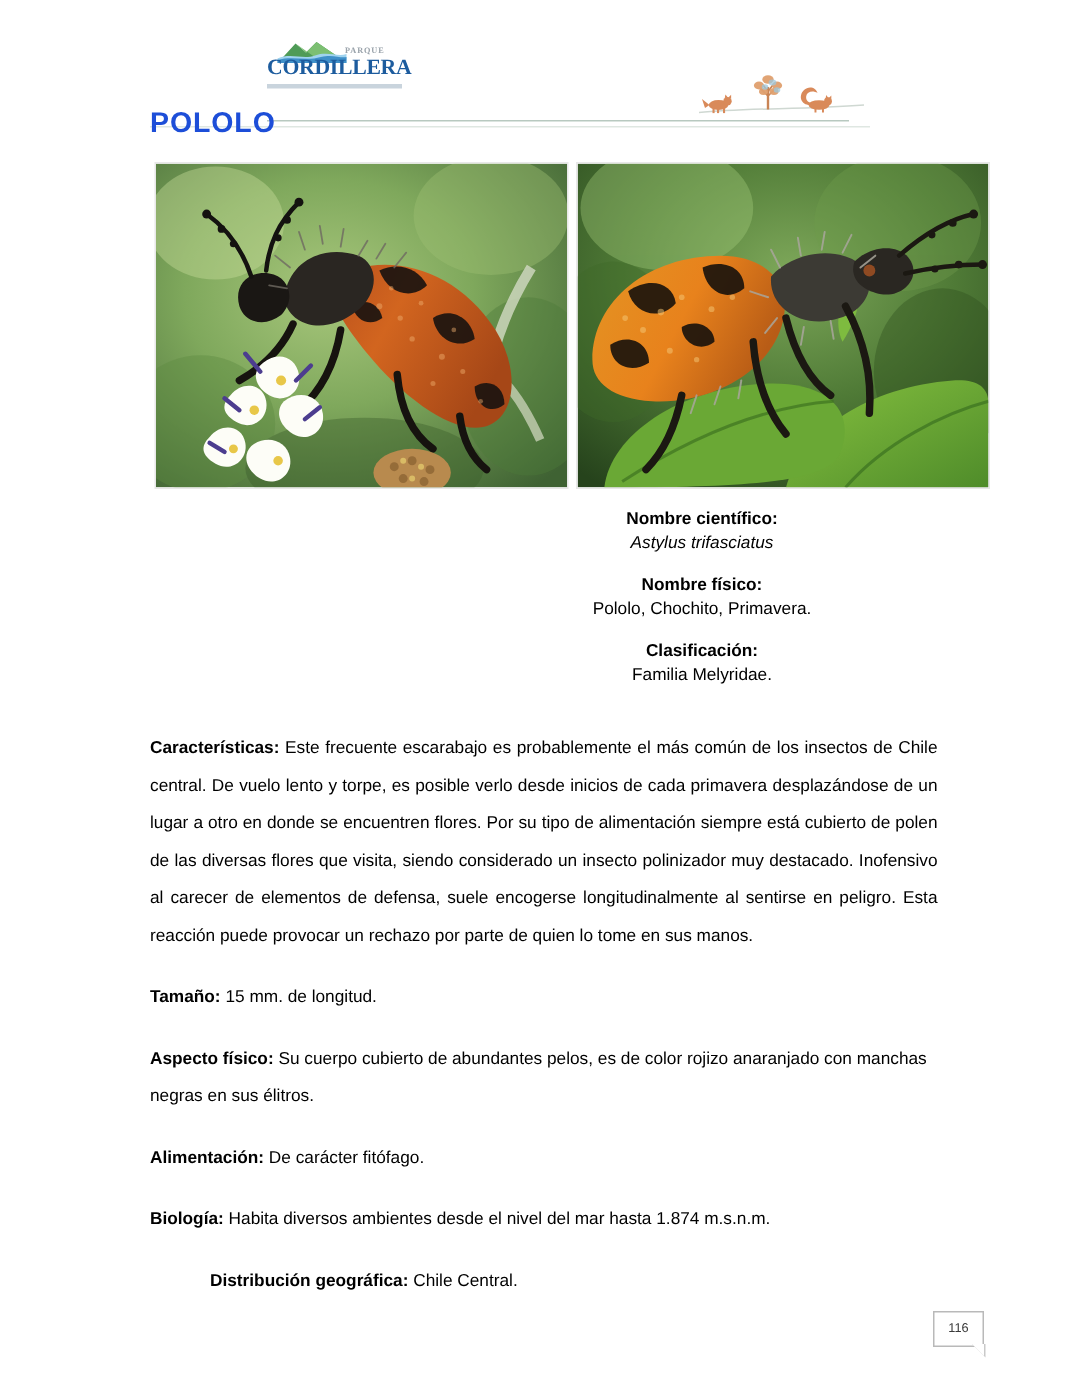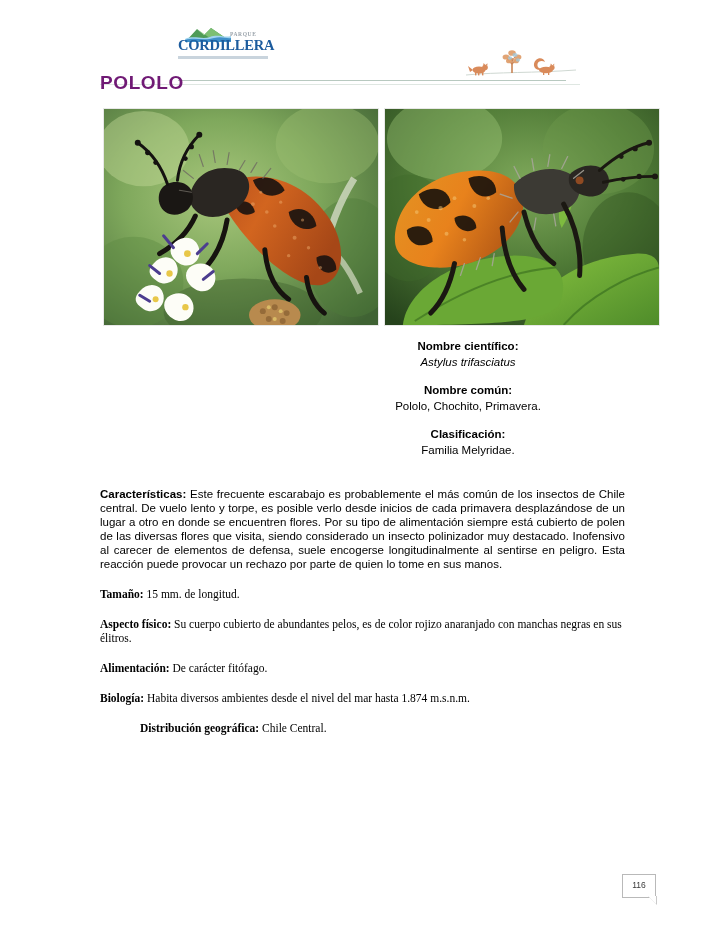--- a/index.html
+++ b/index.html
@@ -100,21 +100,21 @@
     height: 36px;
   }
 
   
   .page-title {
     position: absolute;
     left: 100px;
     top: 72px;
     font-size: 19px;
     font-weight: bold;
-    color: #701a75;
+    color: #1d4ed8;
     letter-spacing: 0.6px;
   }
 
   
   .photo-row {
     position: absolute;
     left: 103px;
     top: 108px;
     width: 557px;
     height: 218px;
@@ -154,27 +154,27 @@
 
   
   .body-block {
     position: absolute;
     left: 100px;
     top: 487px;
     width: 525px;
   }
   .para {
     font-size: 11.5px;
-    line-height: 14px;
+    line-height: 25px;
     text-align: justify;
     margin: 0 0 16px 0;
   }
   .para:last-child { margin-bottom: 0; margin-left: 40px; }
   .para b { font-weight: bold; }
-  .para.nojustify { text-align: left; font-family: Liberation Serif, serif; }
+  .para.nojustify { text-align: left; }
 
   
   .page-number {
     position: absolute;
     left: 622px;
     top: 874px;
     width: 34px;
     height: 24px;
   }
   .page-number .pn-box {
@@ -520,21 +520,21 @@
   </div>
 
   <div class="info-block">
 
     <div class="info-group">
       <div class="info-label">Nombre científico:</div>
       <div class="info-value italic">Astylus trifasciatus</div>
     </div>
 
     <div class="info-group">
-      <div class="info-label">Nombre común:</div>
+      <div class="info-label">Nombre físico:</div>
       <div class="info-value">Pololo, Chochito, Primavera.</div>
     </div>
 
     <div class="info-group">
       <div class="info-label">Clasificación:</div>
       <div class="info-value">Familia Melyridae.</div>
     </div>
   </div>
 
   <div class="body-block">

